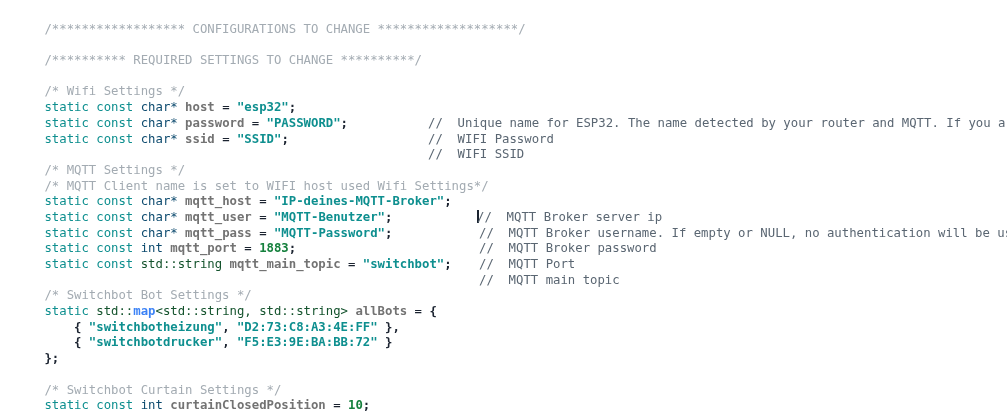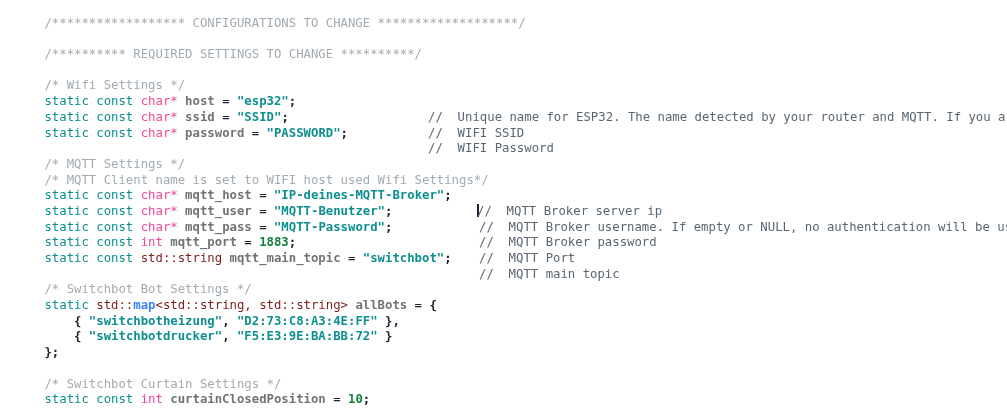--- a/index.html
+++ b/index.html
@@ -19,20 +19,21 @@
     height: 413px;
     background: #ffffff;
     overflow: hidden;
     padding: 0;
   }
   .code-area {
     position: absolute;
     left: 0;
     top: 0;
     width: 1007px;
+    padding-top: 6px;
     box-sizing: border-box;
   }
   .line {
     height: 15.7px;
     line-height: 15.7px;
     white-space: pre;
     font-size: 12.3px;
     font-family: "DejaVu Sans Mono", monospace;
     letter-spacing: 0px;
     position: relative;
@@ -42,27 +43,27 @@
     vertical-align: top;
     white-space: pre;
   }
   .trail-comment {
     position: absolute;
     white-space: pre;
     color: #5a6672;
   }
   
   .kw   { color: #0e8f8f; }
-  .type { color: #ec4899; }
+  .type { color: #0c4a6e; }
   .id   { color: #737373; font-weight: bold; }
   .str  { color: #0e8f8f; font-weight: bold; }
   .num  { color: #15803d; font-weight: bold; }
   .op   { color: #1b2330; }
   .punct{ color: #1b2330; font-weight: bold; }
-  .ns   { color: #7f1d1d; }
+  .ns   { color: #14532d; }
   .mapkw{ color: #3b82f6; font-weight: bold; }
   .blockcomment { color: #a3abb2; }
   .blank { height: 15.7px; }
   .caret {
     display: inline-block;
     width: 1.5px;
     height: 13px;
     background: #1b2330;
     vertical-align: -2px;
     margin-right: -1.5px;
@@ -89,27 +90,27 @@
     <div class="line">
       <span class="code-main blockcomment">/* Wifi Settings */</span>
     </div>
 
     <div class="line">
       <span class="code-main"><span class="kw">static const</span><span class="op"> </span><span class="type">char*</span><span class="op"> </span><span class="id">host</span><span class="op"> = </span><span class="str">"esp32"</span><span class="punct">;</span></span>
       <span class="trail-comment" style="left:428px">//  Unique name for ESP32. The name detected by your router and MQTT. If you are usi</span>
     </div>
 
     <div class="line">
-      <span class="code-main"><span class="kw">static const</span><span class="op"> </span><span class="type">char*</span><span class="op"> </span><span class="id">ssid</span><span class="op"> = </span><span class="str">"SSID"</span><span class="punct">;</span></span>
-      <span class="trail-comment" style="left:428px">//  WIFI SSID</span>
+      <span class="code-main"><span class="kw">static const</span><span class="op"> </span><span class="type">char*</span><span class="op"> </span><span class="id">password</span><span class="op"> = </span><span class="str">"PASSWORD"</span><span class="punct">;</span></span>
+      <span class="trail-comment" style="left:428px">//  WIFI Password</span>
     </div>
 
     <div class="line">
-      <span class="code-main"><span class="kw">static const</span><span class="op"> </span><span class="type">char*</span><span class="op"> </span><span class="id">password</span><span class="op"> = </span><span class="str">"PASSWORD"</span><span class="punct">;</span></span>
-      <span class="trail-comment" style="left:428px">//  WIFI Password</span>
+      <span class="code-main"><span class="kw">static const</span><span class="op"> </span><span class="type">char*</span><span class="op"> </span><span class="id">ssid</span><span class="op"> = </span><span class="str">"SSID"</span><span class="punct">;</span></span>
+      <span class="trail-comment" style="left:428px">//  WIFI SSID</span>
     </div>
 
     <div class="line blank"></div>
 
     <div class="line">
       <span class="code-main blockcomment">/* MQTT Settings */</span>
     </div>
 
     <div class="line">
       <span class="code-main blockcomment">/* MQTT Client name is set to WIFI host used Wifi Settings*/</span>

